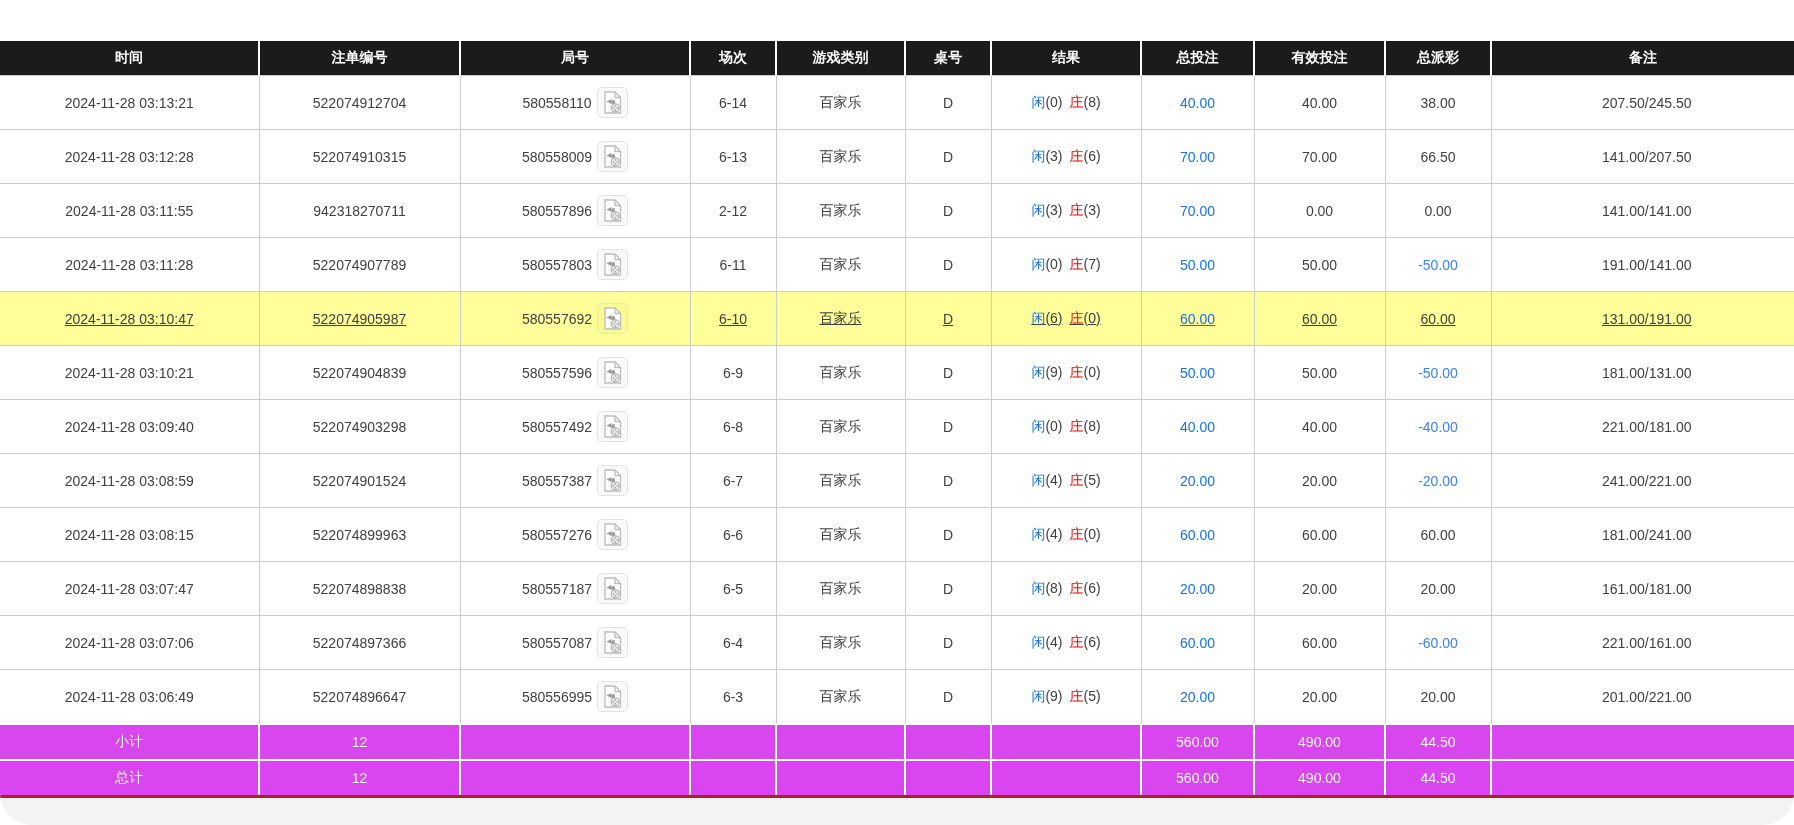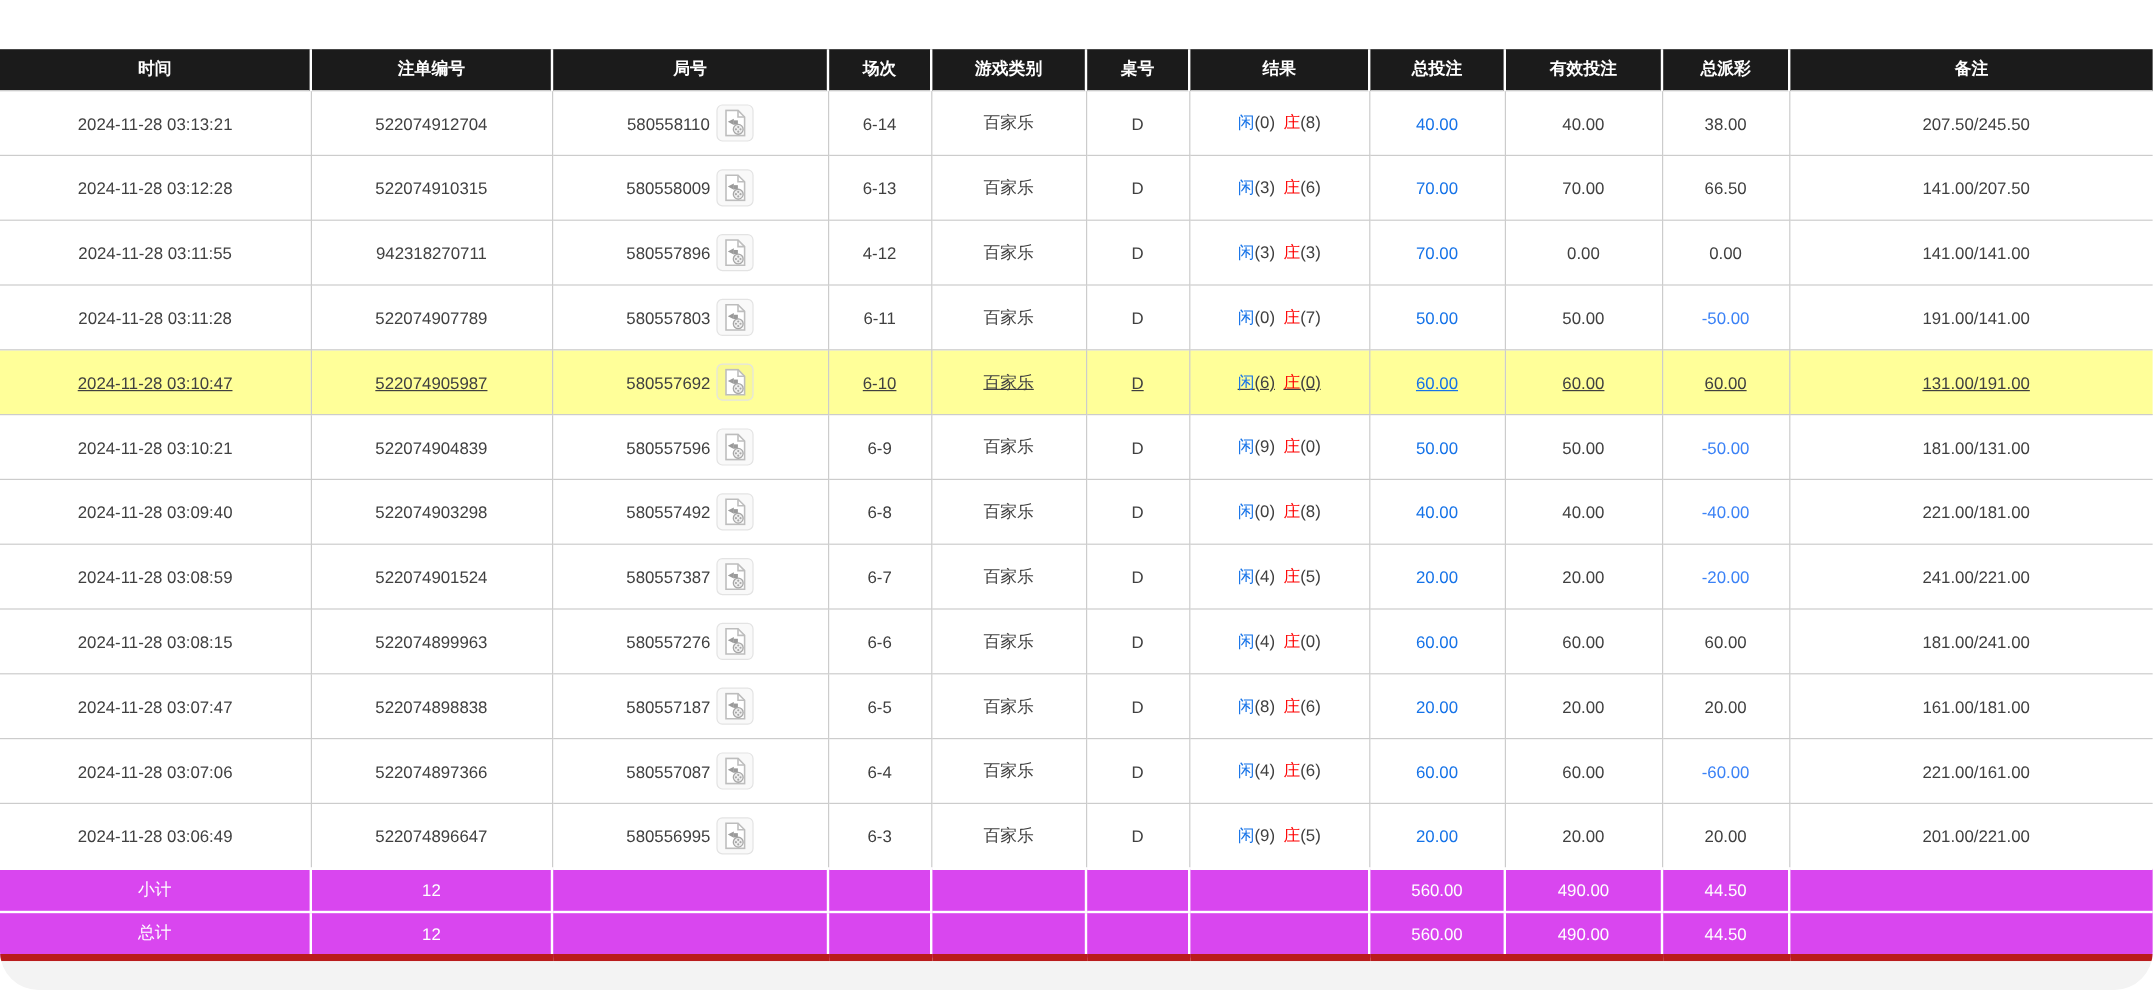--- a/index.html
+++ b/index.html
@@ -33,21 +33,21 @@
     display:inline-flex;align-items:center;justify-content:center;
     width:31px;height:31px;border:1px solid #e3e3e3;border-radius:5px;
     background:rgba(0,0,0,0.025);padding:0;cursor:pointer;
   }
   tr.summary td{
     background:#d946ef;color:#ffffff;height:34px;font-size:14px;
     border:2px solid #ffffff;
   }
   tr.summary td:first-child{border-left:none;}
   tr.summary td:last-child{border-right:none;}
-  tr.summary:last-child td{border-bottom:6px solid #b91c1c;margin-top:32px;}
+  tr.summary:last-child td{border-bottom:3px solid #b91c1c;margin-top:32px;}
   .below{flex:1;background:#f3f3f3;}
 </style>
 </head>
 <body>
 
 <div class="page">
   <div class="top-gap"></div>
 
   <table>
     <colgroup>
@@ -153,21 +153,21 @@
             <rect x="8.5" y="9.3" width="3.4" height="3.6" fill="#9a9a9a"></rect>
             <circle cx="12.2" cy="16.8" r="4.1" fill="#efefef" stroke="#a8a8a8" stroke-width="1.1"></circle>
             <circle cx="12.2" cy="14.9" r="0.9" fill="#a8a8a8"></circle>
             <circle cx="12.2" cy="18.7" r="0.9" fill="#a8a8a8"></circle>
             <circle cx="10.3" cy="16.8" r="0.9" fill="#a8a8a8"></circle>
             <circle cx="14.1" cy="16.8" r="0.9" fill="#a8a8a8"></circle>
           </svg>
         </button>
       </span>
     </td>
-    <td>4-12</td>
+    <td>2-12</td>
     <td>百家乐</td>
     <td>D</td>
     <td class="result-cell"><span class="res-player">闲</span><span class="res-score">(3)</span><span class="res-banker">庄</span><span class="res-score">(3)</span></td>
     <td class="blue-val">70.00</td>
     <td>0.00</td>
     <td class="payout-cell">0.00</td>
     <td>141.00/141.00</td>
   </tr>
         <tr>
     <td>2024-11-28 03:11:28</td>

